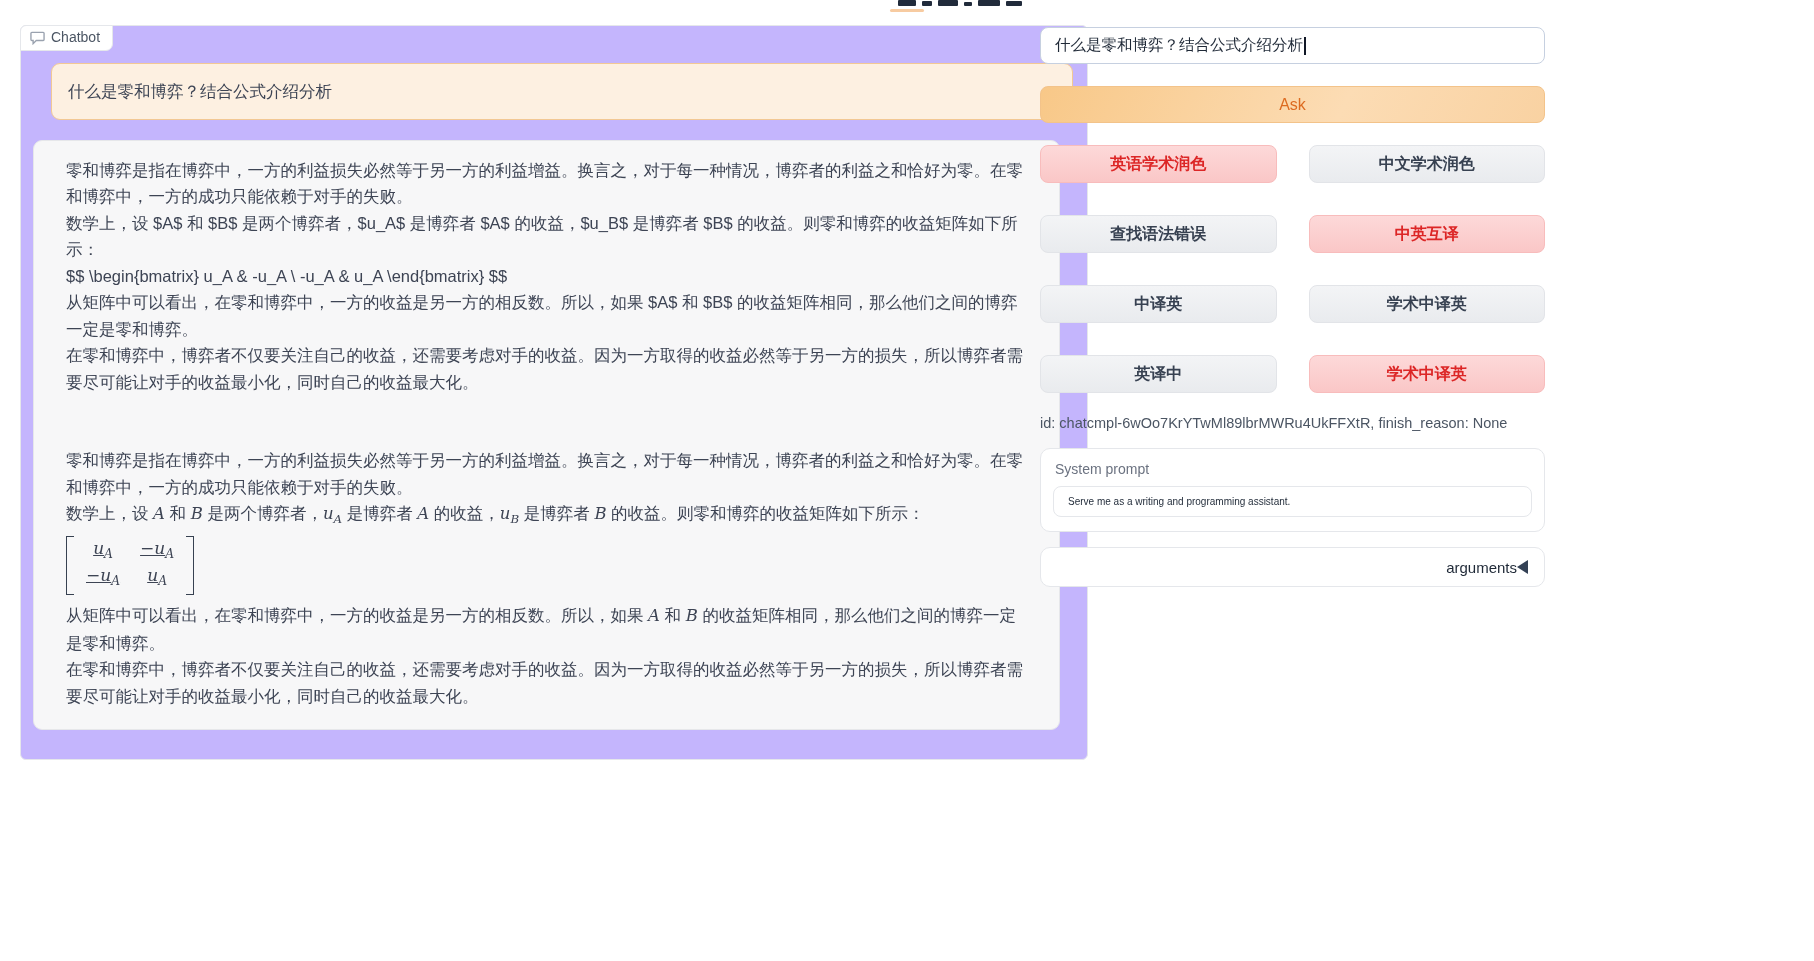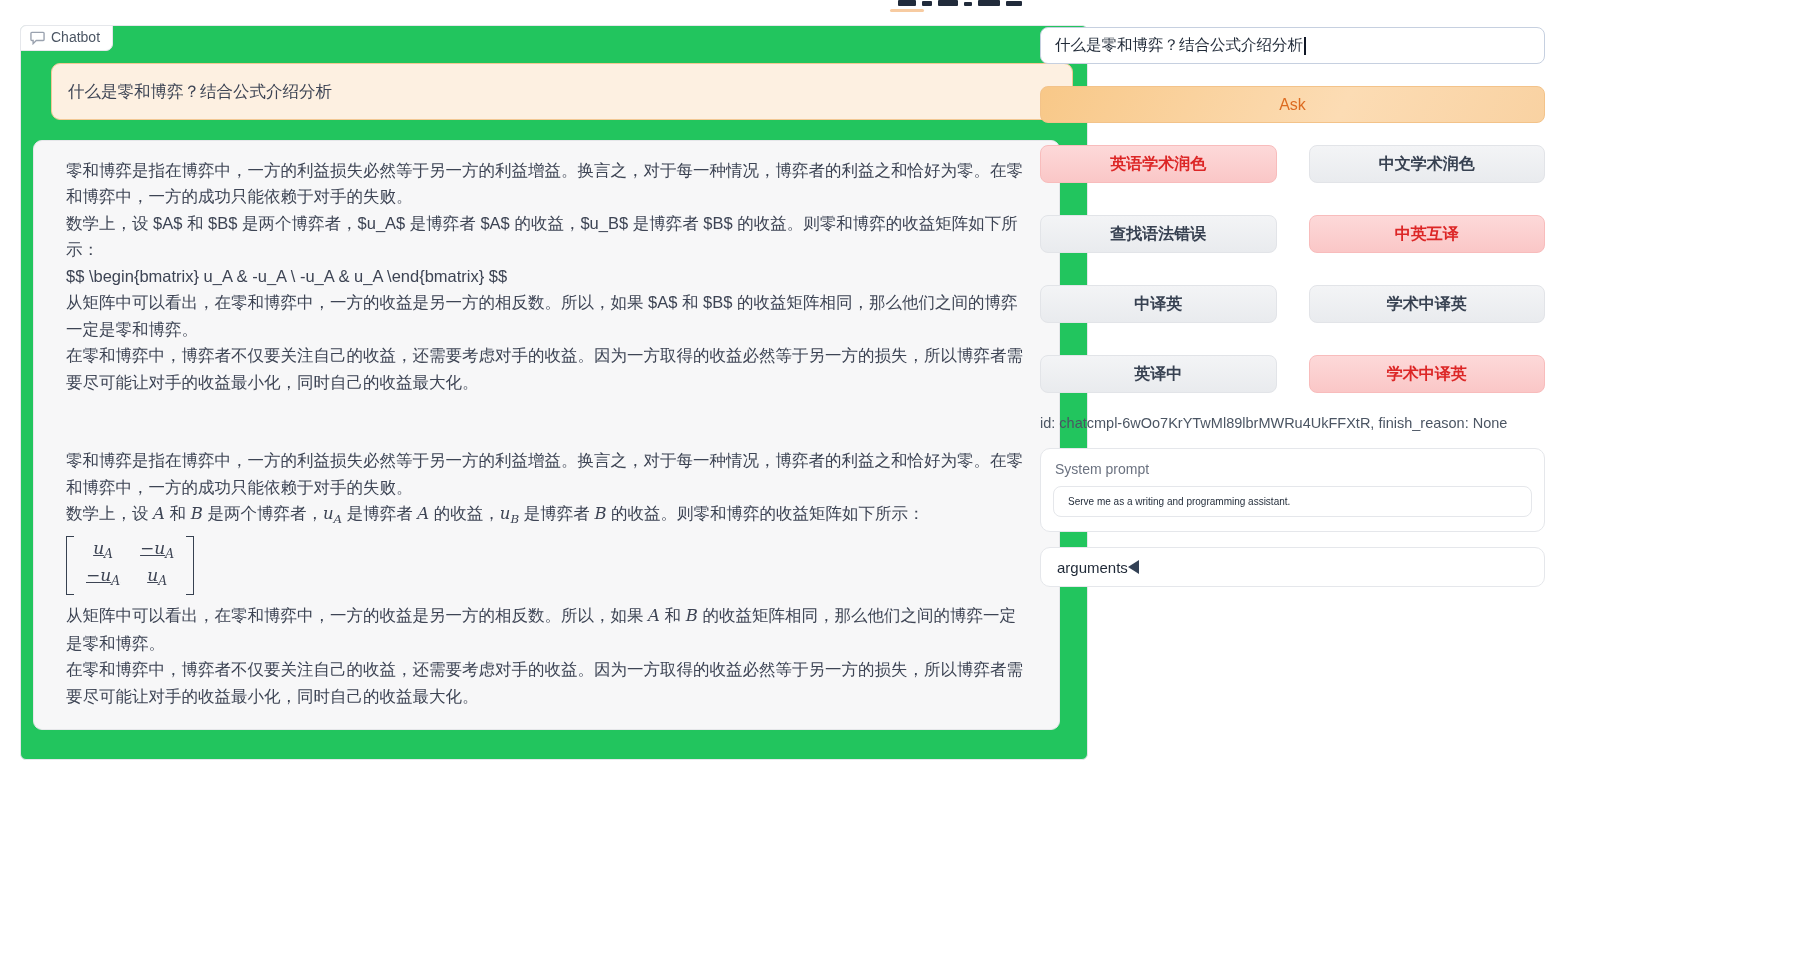--- a/index.html
+++ b/index.html
@@ -8,21 +8,21 @@
     font-family:"Liberation Sans",sans-serif;color:#374151;
   }
   
   .cutoff-title{position:absolute;left:898px;top:0;width:132px;height:13px;}
   .cutoff-title .frag{position:absolute;background:#212b3b;border-radius:1px;}
   .cutoff-title .frag-orange{position:absolute;background:#f5be8a;border-radius:2px;opacity:.8;}
 
   
   .chat-panel{
     position:absolute;left:20px;top:25px;width:1068px;height:735px;
-    border:1px solid #e5e7eb;border-radius:6px;background:#22c55e;box-sizing:border-box;
+    border:1px solid #e5e7eb;border-radius:6px;background:#c4b5fd;box-sizing:border-box;
   }
   .chatbot-label{
     position:absolute;top:-1px;left:-1px;display:flex;align-items:center;gap:6px;
     padding:4px 12px 5px 9px;background:#fff;border:1px solid #e5e7eb;
     border-top-left-radius:6px;border-bottom-right-radius:7px;
     color:#4b5563;font-size:14px;line-height:15px;
   }
   .msg{box-sizing:border-box;font-size:16.5px;line-height:26.5px;color:#3d4454;}
   .user-msg{
     margin:37px 14px 0 30px;background:#fdf0e1;border:1px solid #f2c894;
@@ -72,21 +72,21 @@
   .group{
     margin-top:17px;border:1px solid #e5e7eb;border-radius:10px;background:#fff;
     padding:12px 12px 14px 12px;
   }
   .group-label{font-size:14px;color:#6b7280;margin-bottom:9px;padding-left:2px;}
   .group-textbox{
     border:1px solid #e5e7eb;border-radius:8px;padding:9px 14px;font-size:10px;color:#1f2937;cursor:text;
   }
   .accordion{
     margin-top:15px;border:1px solid #e5e7eb;border-radius:10px;height:40px;box-sizing:border-box;
-    display:flex;align-items:center;justify-content:flex-start;padding:0 16px;
+    display:flex;align-items:center;justify-content:flex-end;padding:0 16px;
     font-size:15px;color:#1f2937;background:#fff;cursor:pointer;
   }
   .tri-left{width:0;height:0;border-top:7px solid transparent;border-bottom:7px solid transparent;border-right:11px solid #334155;}
 </style>
 </head>
 <body>
 
 <div class="cutoff-title">
   <span class="frag" style="left:0;top:0;width:18px;height:6px;"></span>
   <span class="frag" style="left:24px;top:1px;width:10px;height:5px;"></span>

